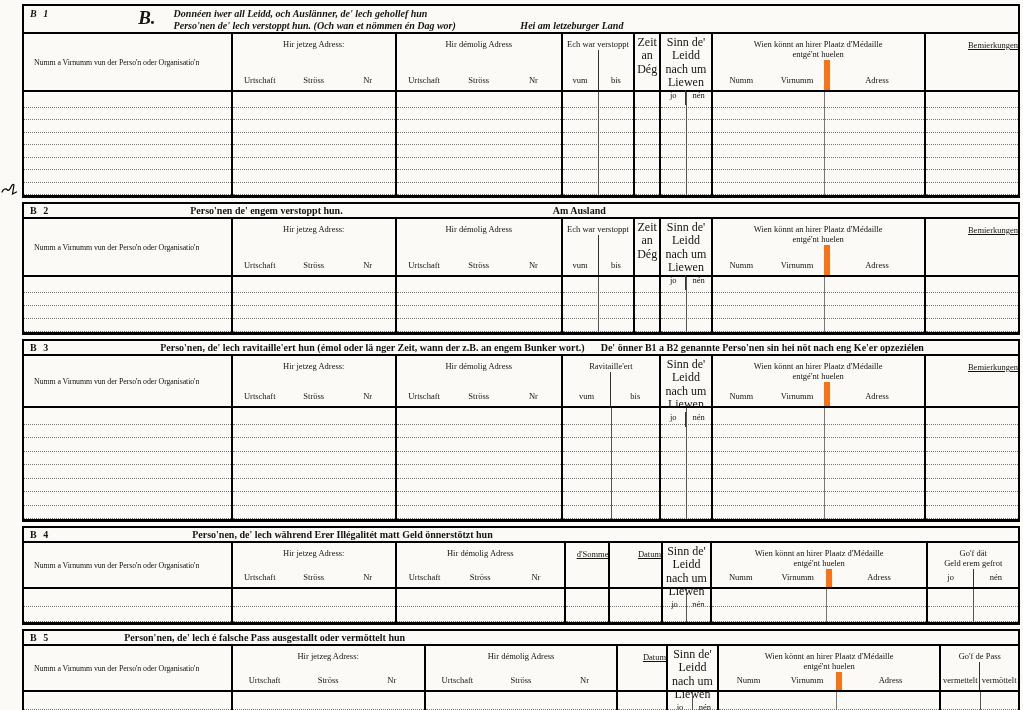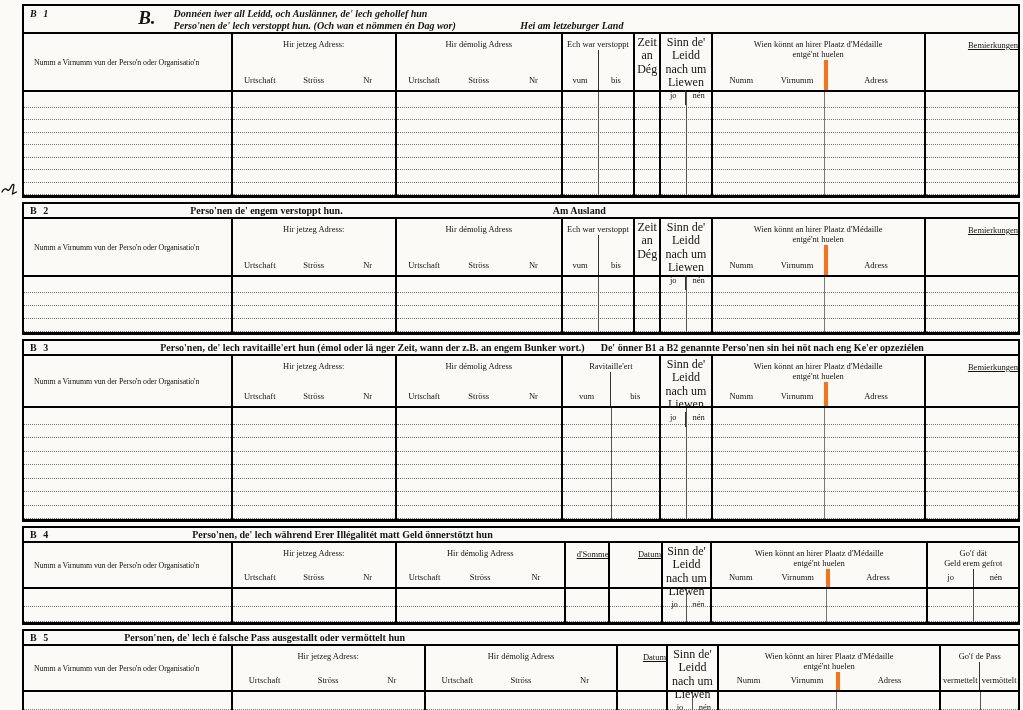--- a/index.html
+++ b/index.html
@@ -33,21 +33,21 @@
   .namecell { display:flex; align-items:center; padding:0 10px; }
   .namecell .lbl { font-size:7.9px; white-space:nowrap; overflow:hidden; letter-spacing:-0.1px;text-align:right; }
   .grp { display:flex; flex-direction:column; height:100%; }
   .glbl { text-align:center; padding-top:6px; line-height:1.15; }
   .glbl.small { font-size:12px; padding-top:2px; line-height:1.12; }
   .subs { flex:1; display:flex; }
   .subs span { flex:1; display:flex; align-items:flex-end; justify-content:center; padding-bottom:5px; }
   .subs.lined span + span { border-left:1px solid #333; }
   .subsW span:nth-child(1){ flex:0 0 27%; }
   .subsW span:nth-child(2){ flex:0 0 26%; }
-  .subsW span:nth-child(3){ flex:1; border-left:4px solid #f97316; }
+  .subsW span:nth-child(3){ flex:1; border-left:6px solid #f97316; }
   .topcell { text-align:right; padding-top:6px;text-decoration:underline; }
 
   
   .cbody { display:flex; }
   .cbody .col { padding-top:3px; }
   .dot-row { border-bottom:1px dotted #777; }
   .div50::after { content:""; position:absolute; left:50%; top:0; bottom:0; border-left:1px solid #555; }
   .div53::after { content:""; position:absolute; left:53%; top:0; bottom:0; border-left:1px solid #777; }
 
   

